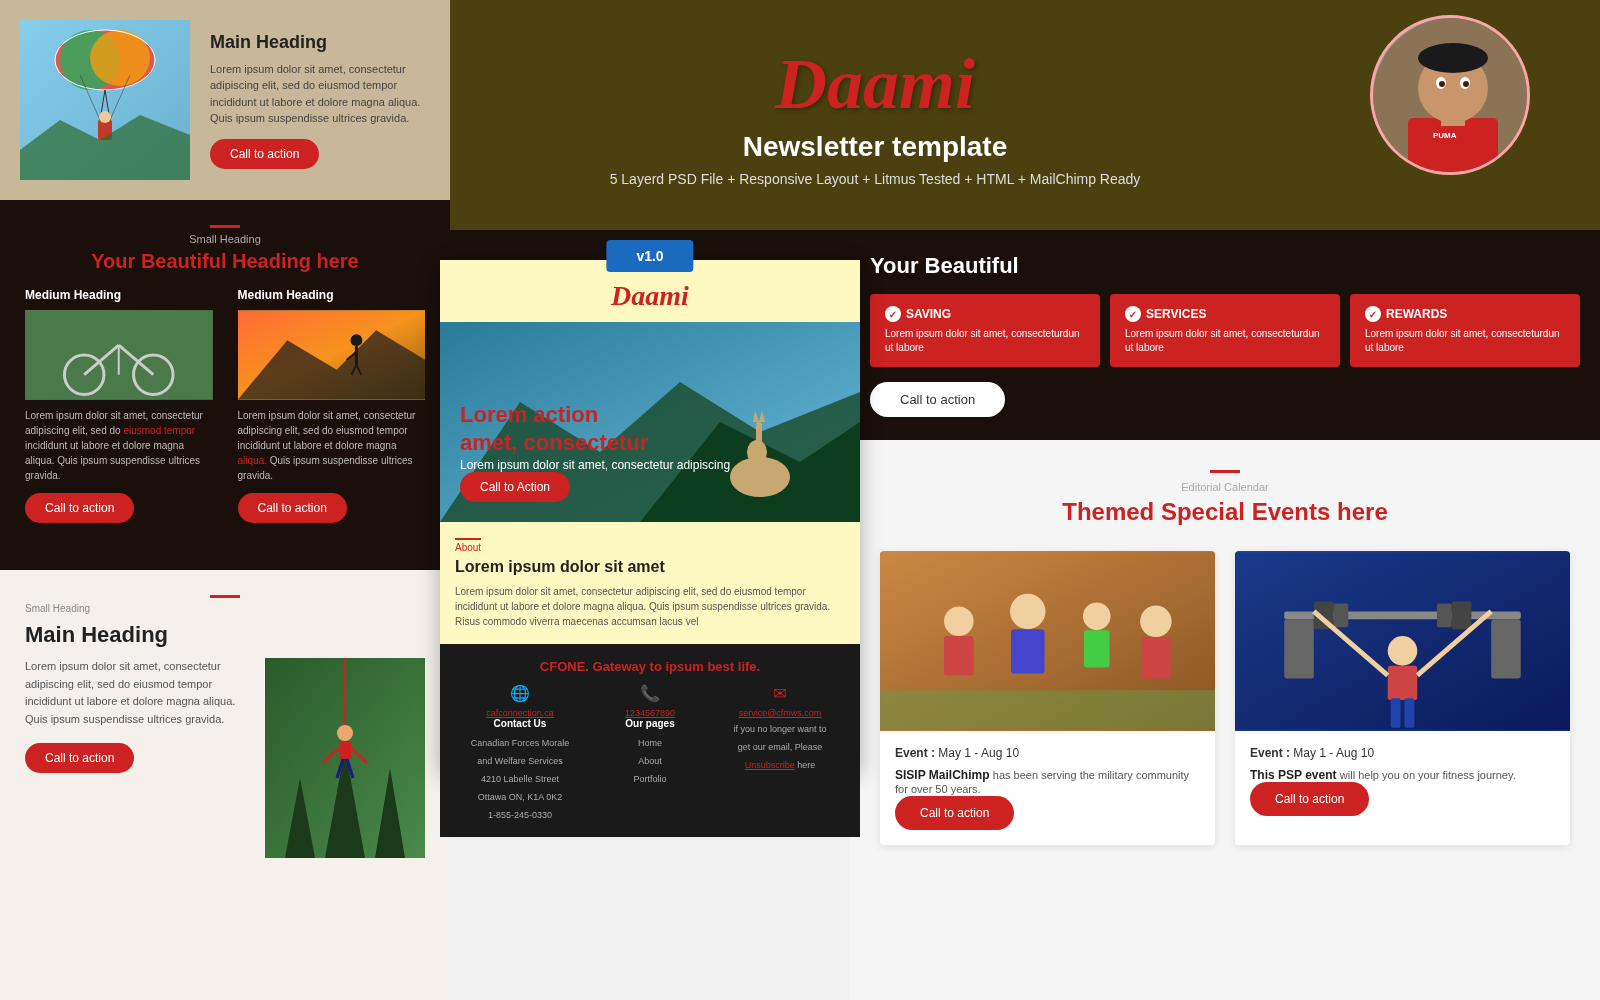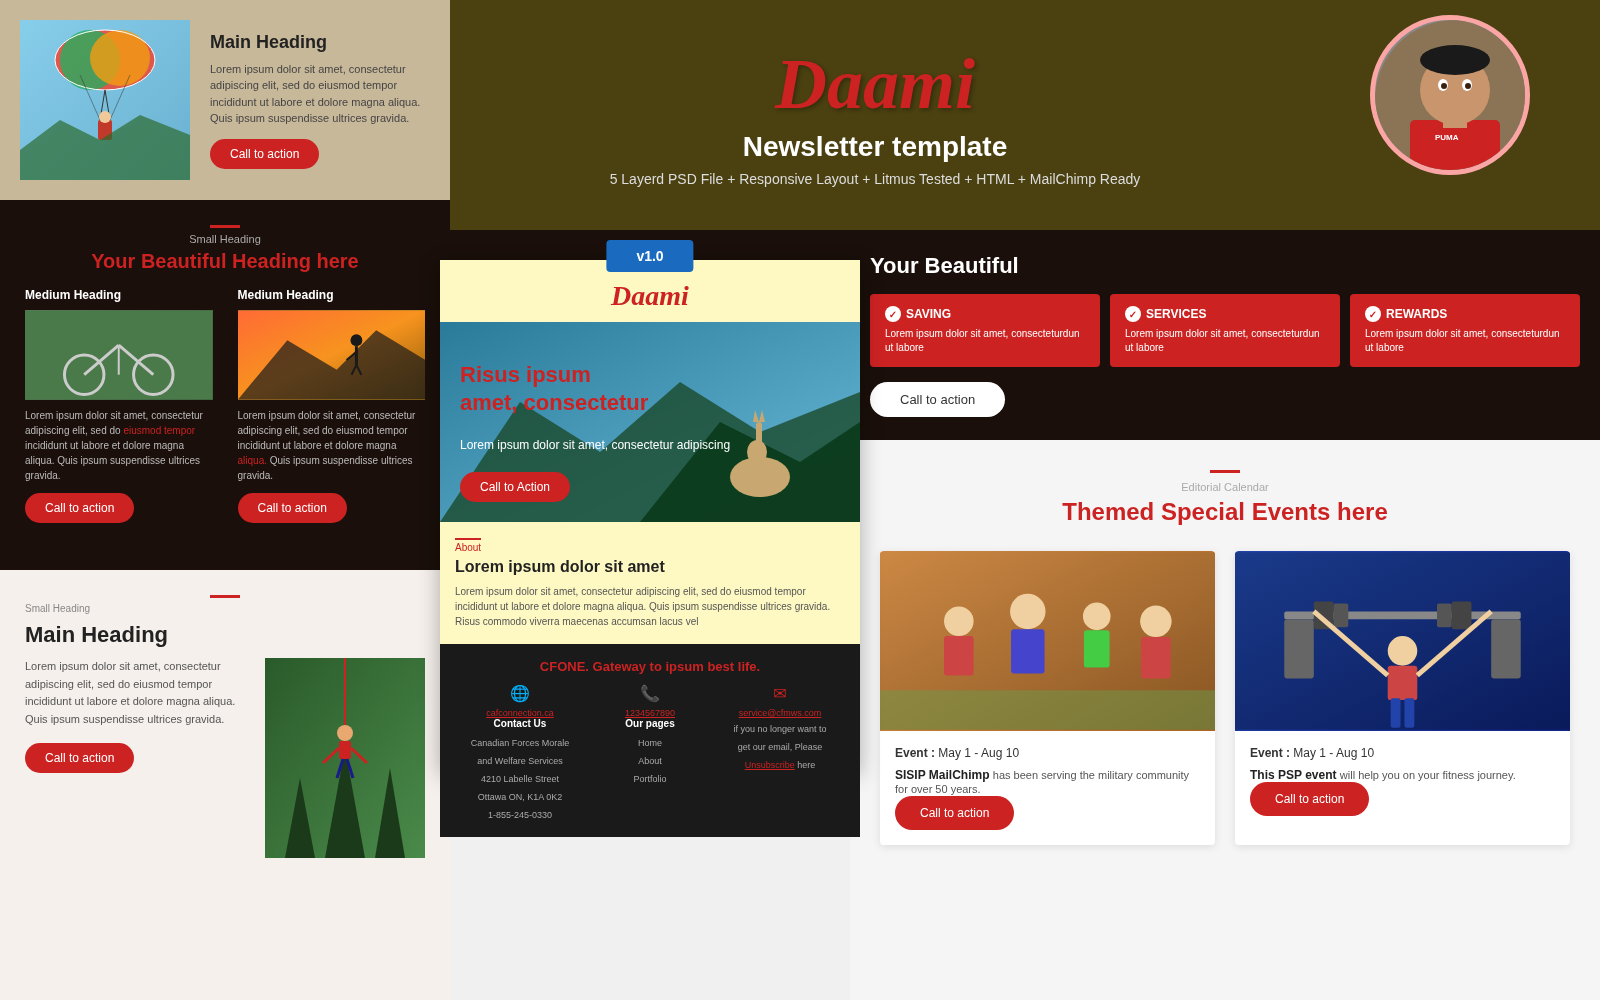--- a/index.html
+++ b/index.html
@@ -37,21 +37,21 @@
     .brand-subtitle { font-size: 28px; font-weight: bold; color: white; margin-bottom: 8px; }
     .brand-features { font-size: 14px; color: #ddd; }
 
     
     .panel-topright {
       position: absolute; top: 0; right: 0; width: 300px; height: 230px;
       background: #4a4010; overflow: hidden; display: flex; align-items: flex-start; justify-content: center; padding-top: 15px;
     }
     .profile-circle {
       width: 160px; height: 160px; border-radius: 50%; overflow: hidden;
-      border: 5px solid #fca5a5; background: #888;
+      border: 3px solid #fca5a5; background: #888;
     }
 
     
     .panel-dark-left {
       position: absolute; top: 200px; left: 0; width: 450px; height: 370px;
       background: #1a0f0a; padding: 25px;
     }
     .small-heading { font-size: 11px; color: #aaa; text-align: center; margin-bottom: 5px; }
     .dash-red { width: 30px; height: 3px; background: #cc2222; margin: 0 auto 5px; }
     .big-heading { font-size: 20px; font-weight: bold; color: white; text-align: center; margin-bottom: 15px; }
@@ -101,21 +101,21 @@
     }
     .template-hero {
       width: 100%; height: 200px; position: relative; overflow: hidden;
       background: linear-gradient(135deg, #2a5a7a 0%, #4a8aaa 50%, #6abaaa 100%);
     }
     .template-hero-text {
       position: absolute; bottom: 20px; left: 20px; color: white;
     }
     .hero-h1 { font-size: 22px; font-weight: bold; line-height: 1.3; }
     .hero-h1 span { color: #cc2222; }
-    .hero-sub { font-size: 12px; margin: 20px 0; }
+    .hero-sub { font-size: 12px; margin: 0 0; }
     .btn-cta {
       background: #cc2222; color: white; border: none; padding: 8px 20px;
       border-radius: 20px; font-size: 12px; cursor: pointer;
     }
     .template-about { padding: 15px; }
     .about-label { font-size: 10px; color: #cc2222; border-top: 2px solid #cc2222; display: inline-block; padding-top: 2px; margin-bottom: 5px; }
     .about-heading { font-size: 16px; font-weight: bold; color: #222; margin-bottom: 8px; }
     .about-text { font-size: 10px; color: #555; line-height: 1.5; }
     .template-footer {
       background: #1a1a1a; padding: 15px; color: white; text-align: center;
@@ -336,21 +336,21 @@
       <ellipse cx="320" cy="155" rx="30" ry="20" fill="#c8a870"></ellipse>
       <rect x="310" y="135" width="15" height="30" fill="#c8a870" rx="3"></rect>
       <ellipse cx="317" cy="130" rx="10" ry="12" fill="#c8a870"></ellipse>
       <rect x="316" y="100" width="6" height="35" fill="#c8a870" rx="3"></rect>
 
       <polygon points="313,100 315,88 319,100" fill="#c8a870"></polygon>
       <polygon points="319,100 322,88 325,100" fill="#c8a870"></polygon>
     </svg>
     <div class="template-hero-text">
       <div class="hero-h1">
-        <span>Risus ipsum </span><br>
+        <span>Lorem action </span><br>
         <span style="color:#cc2222">amet, consectetur</span>
       </div>
       <div class="hero-sub">Lorem ipsum dolor sit amet, consectetur adipiscing</div>
       <button class="btn-cta">Call to Action</button>
     </div>
   </div>
   <div class="template-about">
     <div class="about-label">About</div>
     <div class="about-heading">Lorem ipsum dolor sit amet</div>
     <div class="about-text">Lorem ipsum dolor sit amet, consectetur adipiscing elit, sed do eiusmod tempor incididunt ut labore et dolore magna aliqua. Quis ipsum suspendisse ultrices gravida. Risus commodo viverra maecenas accumsan lacus vel</div>

